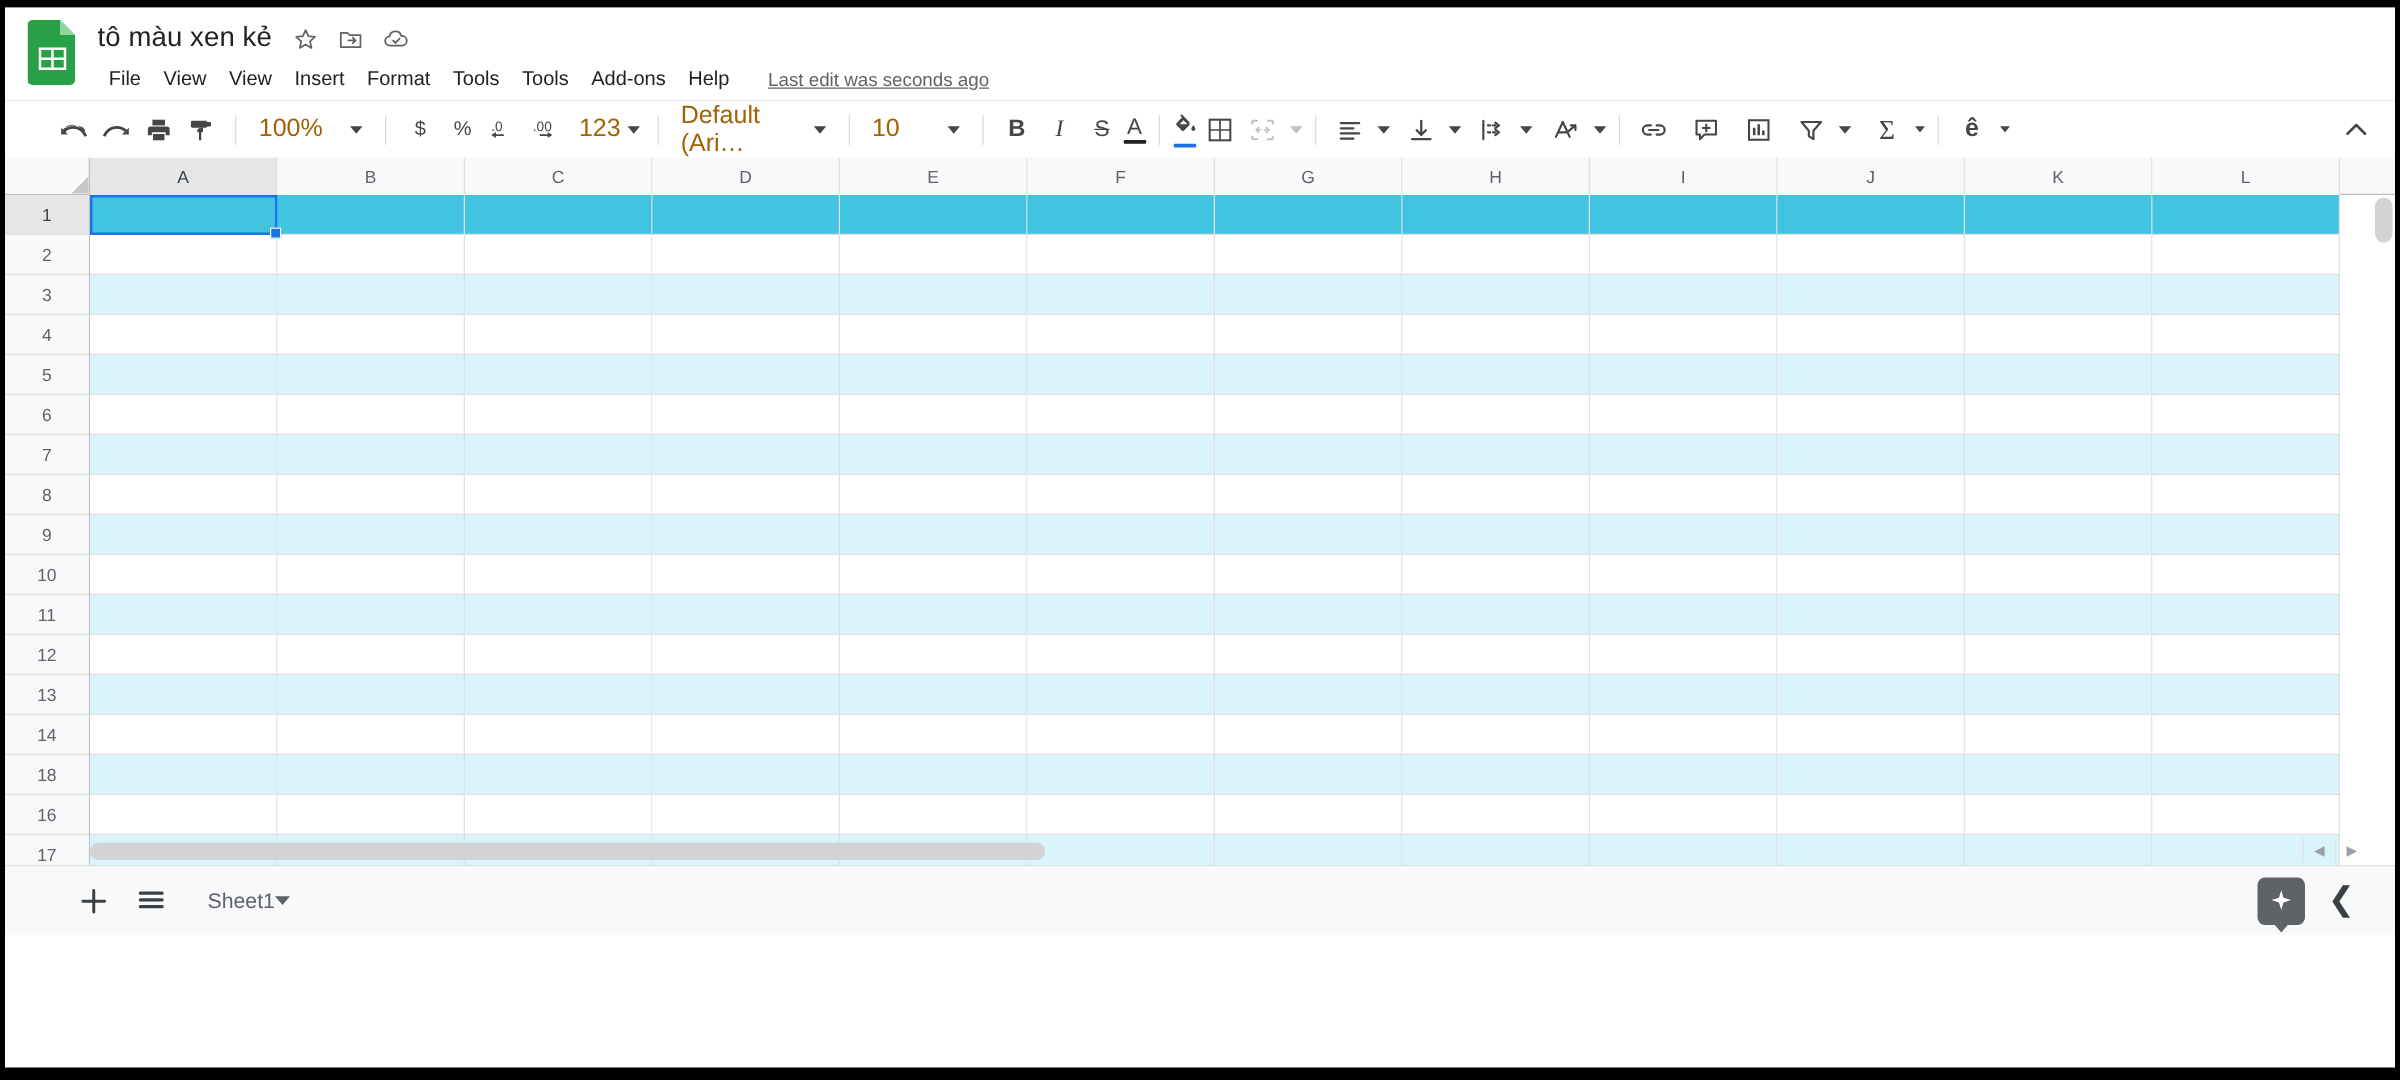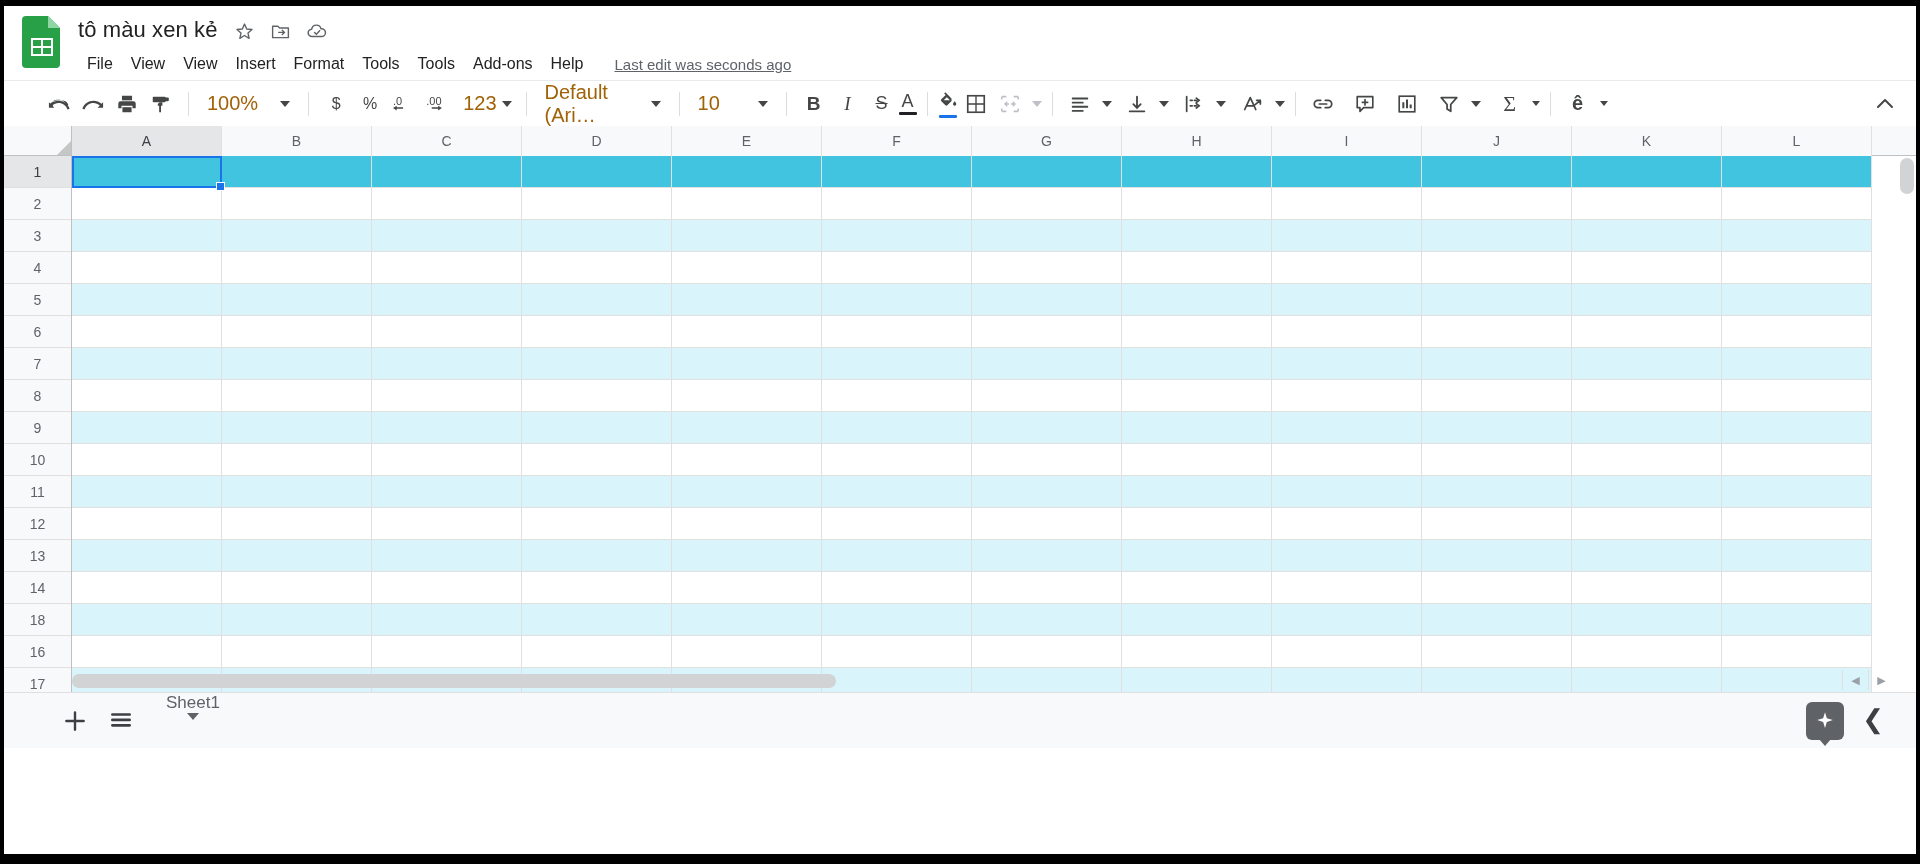--- a/index.html
+++ b/index.html
@@ -382,21 +382,20 @@
     border-radius: 50%;
   }
   .sheet-tab {
     display: flex;
     align-items: center;
     height: 56px;
     padding: 0 22px;
     font-size: 17px;
     color: #5f6368;
     white-space: nowrap;
-    flex-direction: column;
   }
   .sheet-tab.active {
     background: #fff;
     color: #0b7a3d;
     font-weight: bold;
   }
   .sheet-tab .st-caret {
     width: 0; height: 0;
     border-left: 6px solid transparent;
     border-right: 6px solid transparent;

